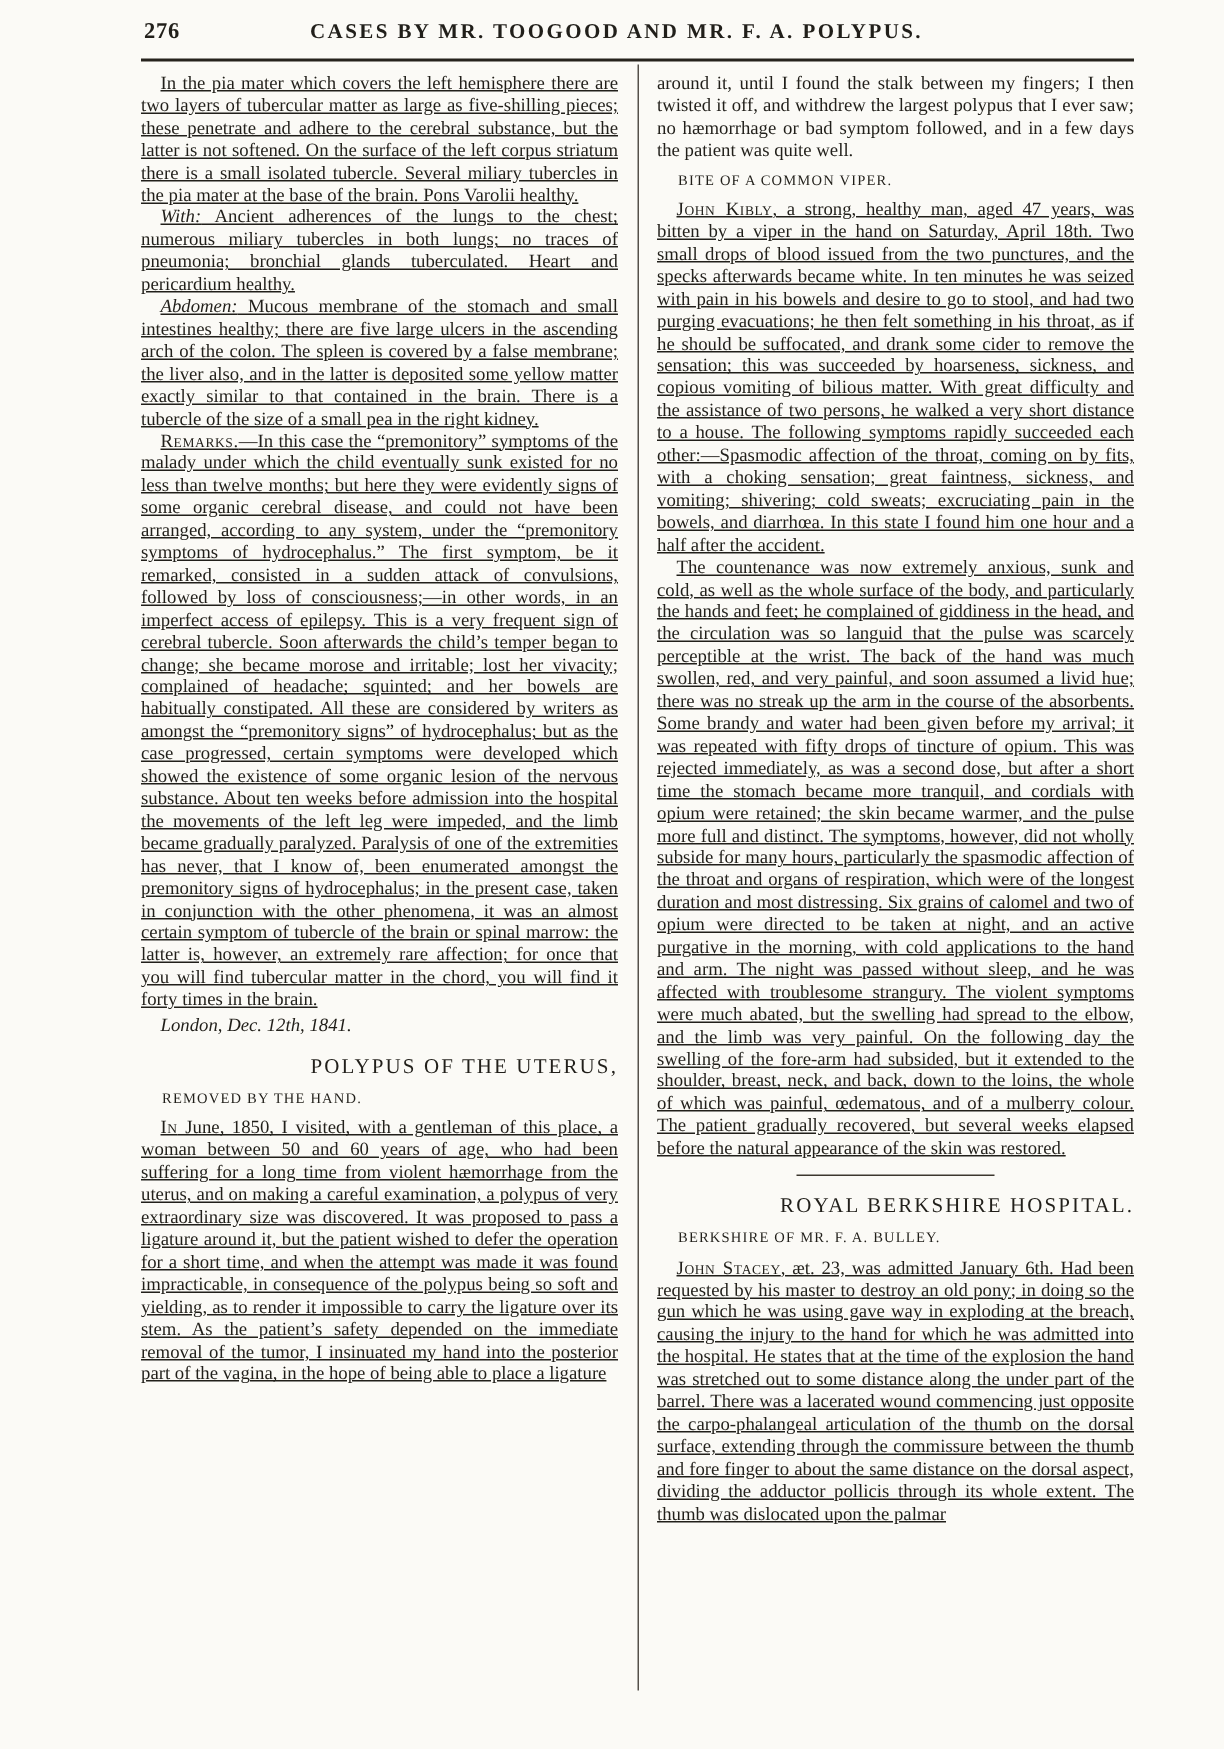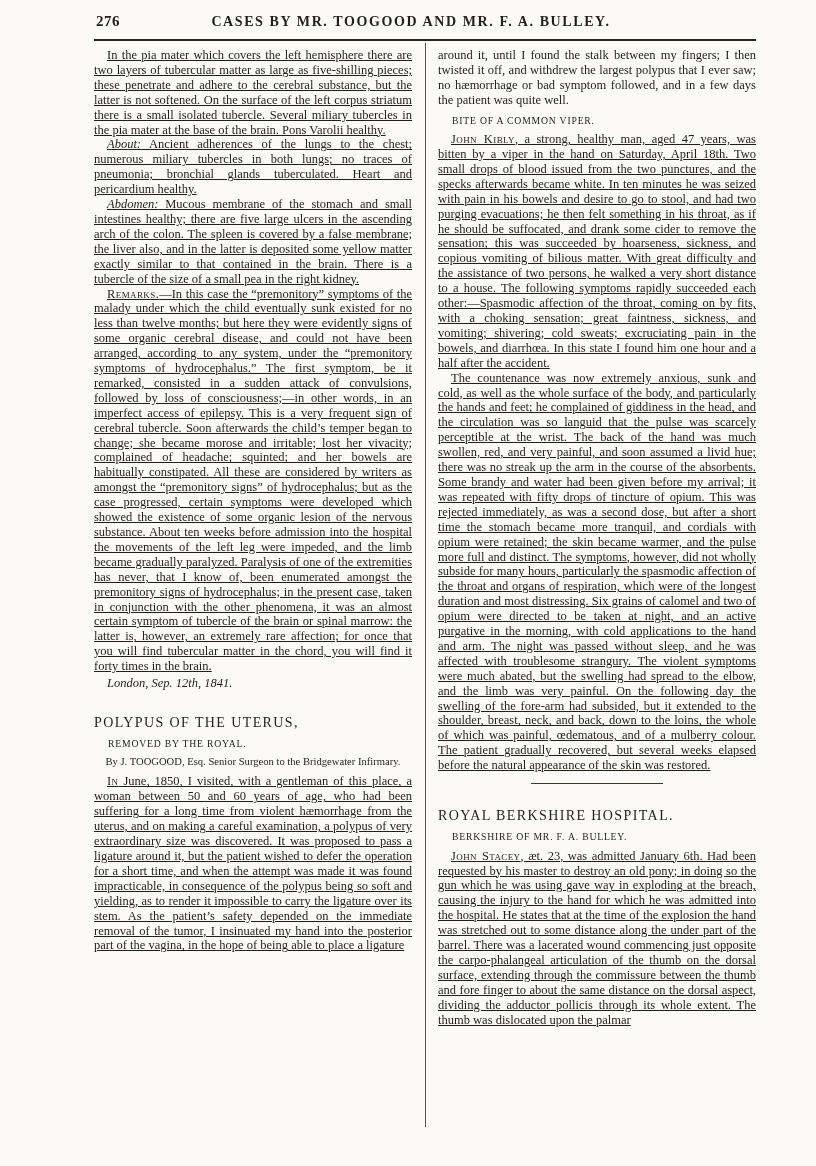--- a/index.html
+++ b/index.html
@@ -18,45 +18,44 @@
   .col { width:50%; }
   .col.left  { padding-right:13px; }
   .col.right { padding-left:13px; }
   .divider { position:absolute; top:2px; bottom:10px; left:50%; width:1px; background:#55504a; }
   p { margin:0; font-size:12.5px; line-height:14.9px; text-align:justify; }
   .para { text-indent:13px;text-decoration:underline; }
   .flush { text-indent:0; }
   .dateline { font-style:italic; text-indent:13px; margin-top:2px; }
   .lead-sc { font-variant:small-caps; letter-spacing:.4px; }
   .lead-it { font-style:italic; }
-  .heading { text-align:left; text-indent:0; font-size:14px; letter-spacing:1.4px; margin:23px 0 5px; line-height:17px; font-weight:normal; }
+  .heading { text-align:right; text-indent:0; font-size:14px; letter-spacing:1.4px; margin:12px 0 5px; line-height:17px; font-weight:normal; }
   .subheading { text-align:left; text-indent:0; font-size:9.7px; letter-spacing:.8px; margin:7px 14px 5px; line-height:12.5px; }
   .byline { text-align:center; text-indent:0; font-size:10.6px; margin:0 0 6px; line-height:13px; }
   .rule { width:132px; border-top:1px solid #3c372e; margin:10px auto 4px; }
 </style>
 </head>
 <body>
 
 <div class="page">
   <div class="header">
     <span class="page-number">276</span>
-    <div class="header-title">CASES BY MR. TOOGOOD AND MR. F. A. BULLEY.</div>
+    <div class="header-title">CASES BY MR. TOOGOOD AND MR. F. A. POLYPUS.</div>
   </div>
   <div class="header-rule"></div>
   <div class="columns">
     <div class="divider"></div>
     <div class="col left">
         <p class="para">In the pia mater which covers the left hemisphere there are two layers of tubercular matter as large as five-shilling pieces; these penetrate and adhere to the cerebral substance, but the latter is not softened. On the surface of the left corpus striatum there is a small isolated tubercle. Several miliary tubercles in the pia mater at the base of the brain. Pons Varolii healthy.</p>
-        <p class="para"><span class="lead-it">About:</span><span> Ancient adherences of the lungs to the chest; numerous miliary tubercles in both lungs; no traces of pneumonia; bronchial glands tuberculated. Heart and pericardium healthy.</span></p>
+        <p class="para"><span class="lead-it">With:</span><span> Ancient adherences of the lungs to the chest; numerous miliary tubercles in both lungs; no traces of pneumonia; bronchial glands tuberculated. Heart and pericardium healthy.</span></p>
         <p class="para"><span class="lead-it">Abdomen:</span><span> Mucous membrane of the stomach and small intestines healthy; there are five large ulcers in the ascending arch of the colon. The spleen is covered by a false membrane; the liver also, and in the latter is deposited some yellow matter exactly similar to that contained in the brain. There is a tubercle of the size of a small pea in the right kidney.</span></p>
         <p class="para"><span class="lead-sc">Remarks.</span><span>—In this case the “premonitory” symptoms of the malady under which the child eventually sunk existed for no less than twelve months; but here they were evidently signs of some organic cerebral disease, and could not have been arranged, according to any system, under the “premonitory symptoms of hydrocephalus.” The first symptom, be it remarked, consisted in a sudden attack of convulsions, followed by loss of consciousness;—in other words, in an imperfect access of epilepsy. This is a very frequent sign of cerebral tubercle. Soon afterwards the child’s temper began to change; she became morose and irritable; lost her vivacity; complained of headache; squinted; and her bowels are habitually constipated. All these are considered by writers as amongst the “premonitory signs” of hydrocephalus; but as the case progressed, certain symptoms were developed which showed the existence of some organic lesion of the nervous substance. About ten weeks before admission into the hospital the movements of the left leg were impeded, and the limb became gradually paralyzed. Paralysis of one of the extremities has never, that I know of, been enumerated amongst the premonitory signs of hydrocephalus; in the present case, taken in conjunction with the other phenomena, it was an almost certain symptom of tubercle of the brain or spinal marrow: the latter is, however, an extremely rare affection; for once that you will find tubercular matter in the chord, you will find it forty times in the brain.</span></p>
-        <p class="dateline">London, Sep. 12th, 1841.</p>
+        <p class="dateline">London, Dec. 12th, 1841.</p>
         <p class="heading">POLYPUS OF THE UTERUS,</p>
-        <p class="subheading">REMOVED BY THE ROYAL.</p>
-        <p class="byline">By J. TOOGOOD, Esq. Senior Surgeon to the Bridgewater Infirmary.</p>
+        <p class="subheading">REMOVED BY THE HAND.</p>
         <p class="para"><span class="lead-sc">In</span><span> June, 1850, I visited, with a gentleman of this place, a woman between 50 and 60 years of age, who had been suffering for a long time from violent hæmorrhage from the uterus, and on making a careful examination, a polypus of very extraordinary size was discovered. It was proposed to pass a ligature around it, but the patient wished to defer the operation for a short time, and when the attempt was made it was found impracticable, in consequence of the polypus being so soft and yielding, as to render it impossible to carry the ligature over its stem. As the patient’s safety depended on the immediate removal of the tumor, I insinuated my hand into the posterior part of the vagina, in the hope of being able to place a ligature</span></p>
       </div>
     <div class="col right">
         <p class="flush">around it, until I found the stalk between my fingers; I then twisted it off, and withdrew the largest polypus that I ever saw; no hæmorrhage or bad symptom followed, and in a few days the patient was quite well.</p>
         <p class="subheading">BITE OF A COMMON VIPER.</p>
         <p class="para"><span class="lead-sc">John Kibly</span><span>, a strong, healthy man, aged 47 years, was bitten by a viper in the hand on Saturday, April 18th. Two small drops of blood issued from the two punctures, and the specks afterwards became white. In ten minutes he was seized with pain in his bowels and desire to go to stool, and had two purging evacuations; he then felt something in his throat, as if he should be suffocated, and drank some cider to remove the sensation; this was succeeded by hoarseness, sickness, and copious vomiting of bilious matter. With great difficulty and the assistance of two persons, he walked a very short distance to a house. The following symptoms rapidly succeeded each other:—Spasmodic affection of the throat, coming on by fits, with a choking sensation; great faintness, sickness, and vomiting; shivering; cold sweats; excruciating pain in the bowels, and diarrhœa. In this state I found him one hour and a half after the accident.</span></p>
         <p class="para">The countenance was now extremely anxious, sunk and cold, as well as the whole surface of the body, and particularly the hands and feet; he complained of giddiness in the head, and the circulation was so languid that the pulse was scarcely perceptible at the wrist. The back of the hand was much swollen, red, and very painful, and soon assumed a livid hue; there was no streak up the arm in the course of the absorbents. Some brandy and water had been given before my arrival; it was repeated with fifty drops of tincture of opium. This was rejected immediately, as was a second dose, but after a short time the stomach became more tranquil, and cordials with opium were retained; the skin became warmer, and the pulse more full and distinct. The symptoms, however, did not wholly subside for many hours, particularly the spasmodic affection of the throat and organs of respiration, which were of the longest duration and most distressing. Six grains of calomel and two of opium were directed to be taken at night, and an active purgative in the morning, with cold applications to the hand and arm. The night was passed without sleep, and he was affected with troublesome strangury. The violent symptoms were much abated, but the swelling had spread to the elbow, and the limb was very painful. On the following day the swelling of the fore-arm had subsided, but it extended to the shoulder, breast, neck, and back, down to the loins, the whole of which was painful, œdematous, and of a mulberry colour. The patient gradually recovered, but several weeks elapsed before the natural appearance of the skin was restored.</p>
         <div class="rule"></div>
         <p class="heading">ROYAL BERKSHIRE HOSPITAL.</p>
         <p class="subheading">BERKSHIRE OF MR. F. A. BULLEY.</p>

